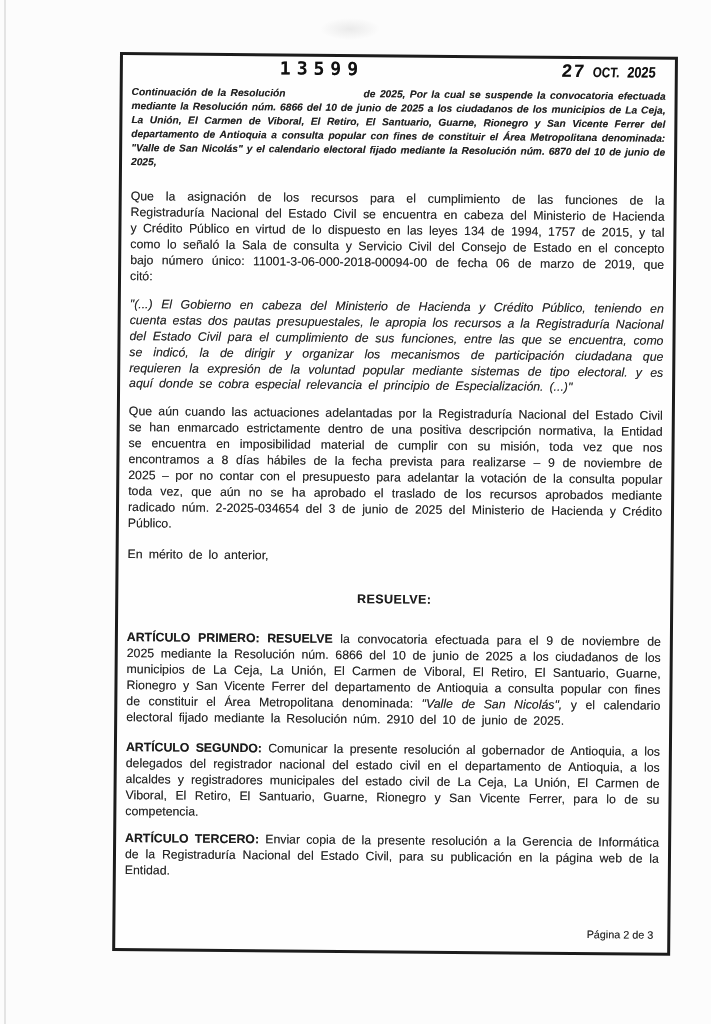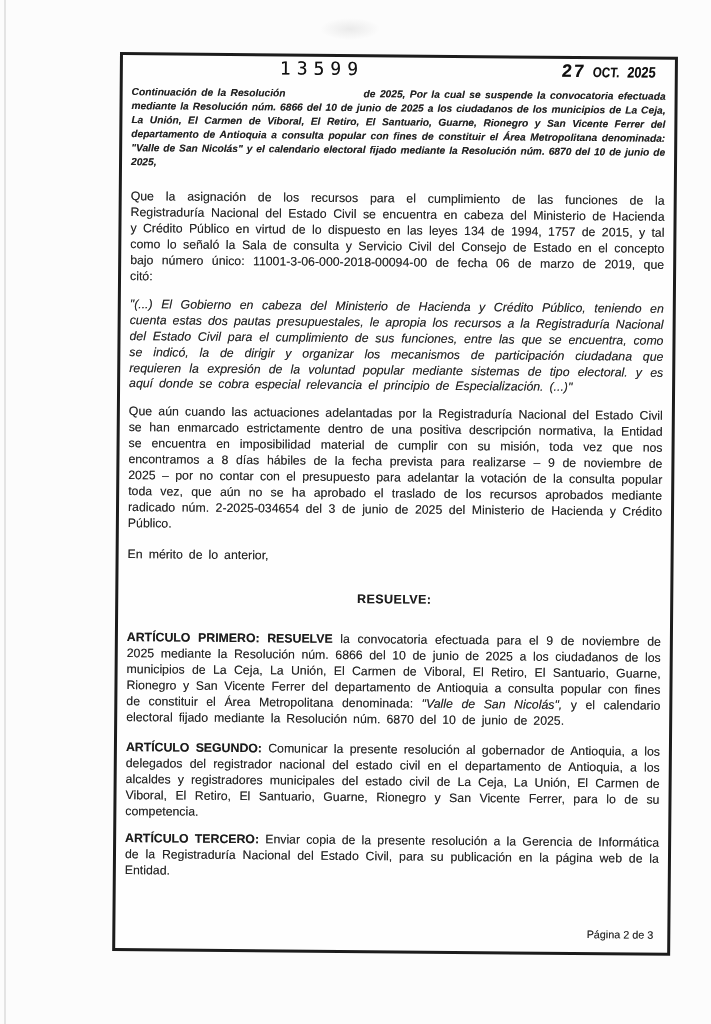--- a/index.html
+++ b/index.html
@@ -46,21 +46,21 @@
     overflow: hidden;
     text-shadow: 0 0 0.4px rgba(34,34,34,0.5);
   }
   .stamp-row { position: relative; height: 30px; }
   .stamp-number {
     position: absolute;
     left: 148px;
     top: 1px;
     font-family: "DejaVu Sans Mono", monospace;
     font-size: 18px;
-    font-weight: normal;
+    font-weight: bold;
     letter-spacing: 6px;
     color: #101010;
   }
   .stamp-date {
     position: absolute;
     right: 8px;
     top: 2px;
     white-space: nowrap;
     color: #101010;
     transform: skewX(-4deg);
@@ -142,21 +142,21 @@
 
     <p class="body-p closing">En mérito de lo anterior,</p>
 
     <p class="resolve-heading">RESUELVE:</p>
 
     <p class="body-p article a1">
       <span class="b">ARTÍCULO PRIMERO:</span>
       <span class="b">RESUELVE</span>
       <span>la convocatoria efectuada para el 9 de noviembre de 2025 mediante la Resolución núm. 6866 del 10 de junio de 2025 a los ciudadanos de los municipios de La Ceja, La Unión, El Carmen de Viboral, El Retiro, El Santuario, Guarne, Rionegro y San Vicente Ferrer del departamento de Antioquia a consulta popular con fines de constituir el Área Metropolitana denominada:</span>
       <span class="i">"Valle de San Nicolás",</span>
-      <span>y el calendario electoral fijado mediante la Resolución núm. 6870 del 10 de junio de 2025.</span>
+      <span>y el calendario electoral fijado mediante la Resolución núm. 2910 del 10 de junio de 2025.</span>
     </p>
 
     <p class="body-p article a2">
       <span class="b">ARTÍCULO SEGUNDO:</span>
       <span>Comunicar la presente resolución al gobernador de Antioquia, a los delegados del registrador nacional del estado civil en el departamento de Antioquia, a los alcaldes y registradores municipales del estado civil de La Ceja, La Unión, El Carmen de Viboral, El Retiro, El Santuario, Guarne, Rionegro y San Vicente Ferrer, para lo de su competencia.</span>
     </p>
 
     <p class="body-p article a3">
       <span class="b">ARTÍCULO TERCERO:</span>
       <span>Enviar copia de la presente resolución a la Gerencia de Informática de la Registraduría Nacional del Estado Civil, para su publicación en la página web de la Entidad.</span>

